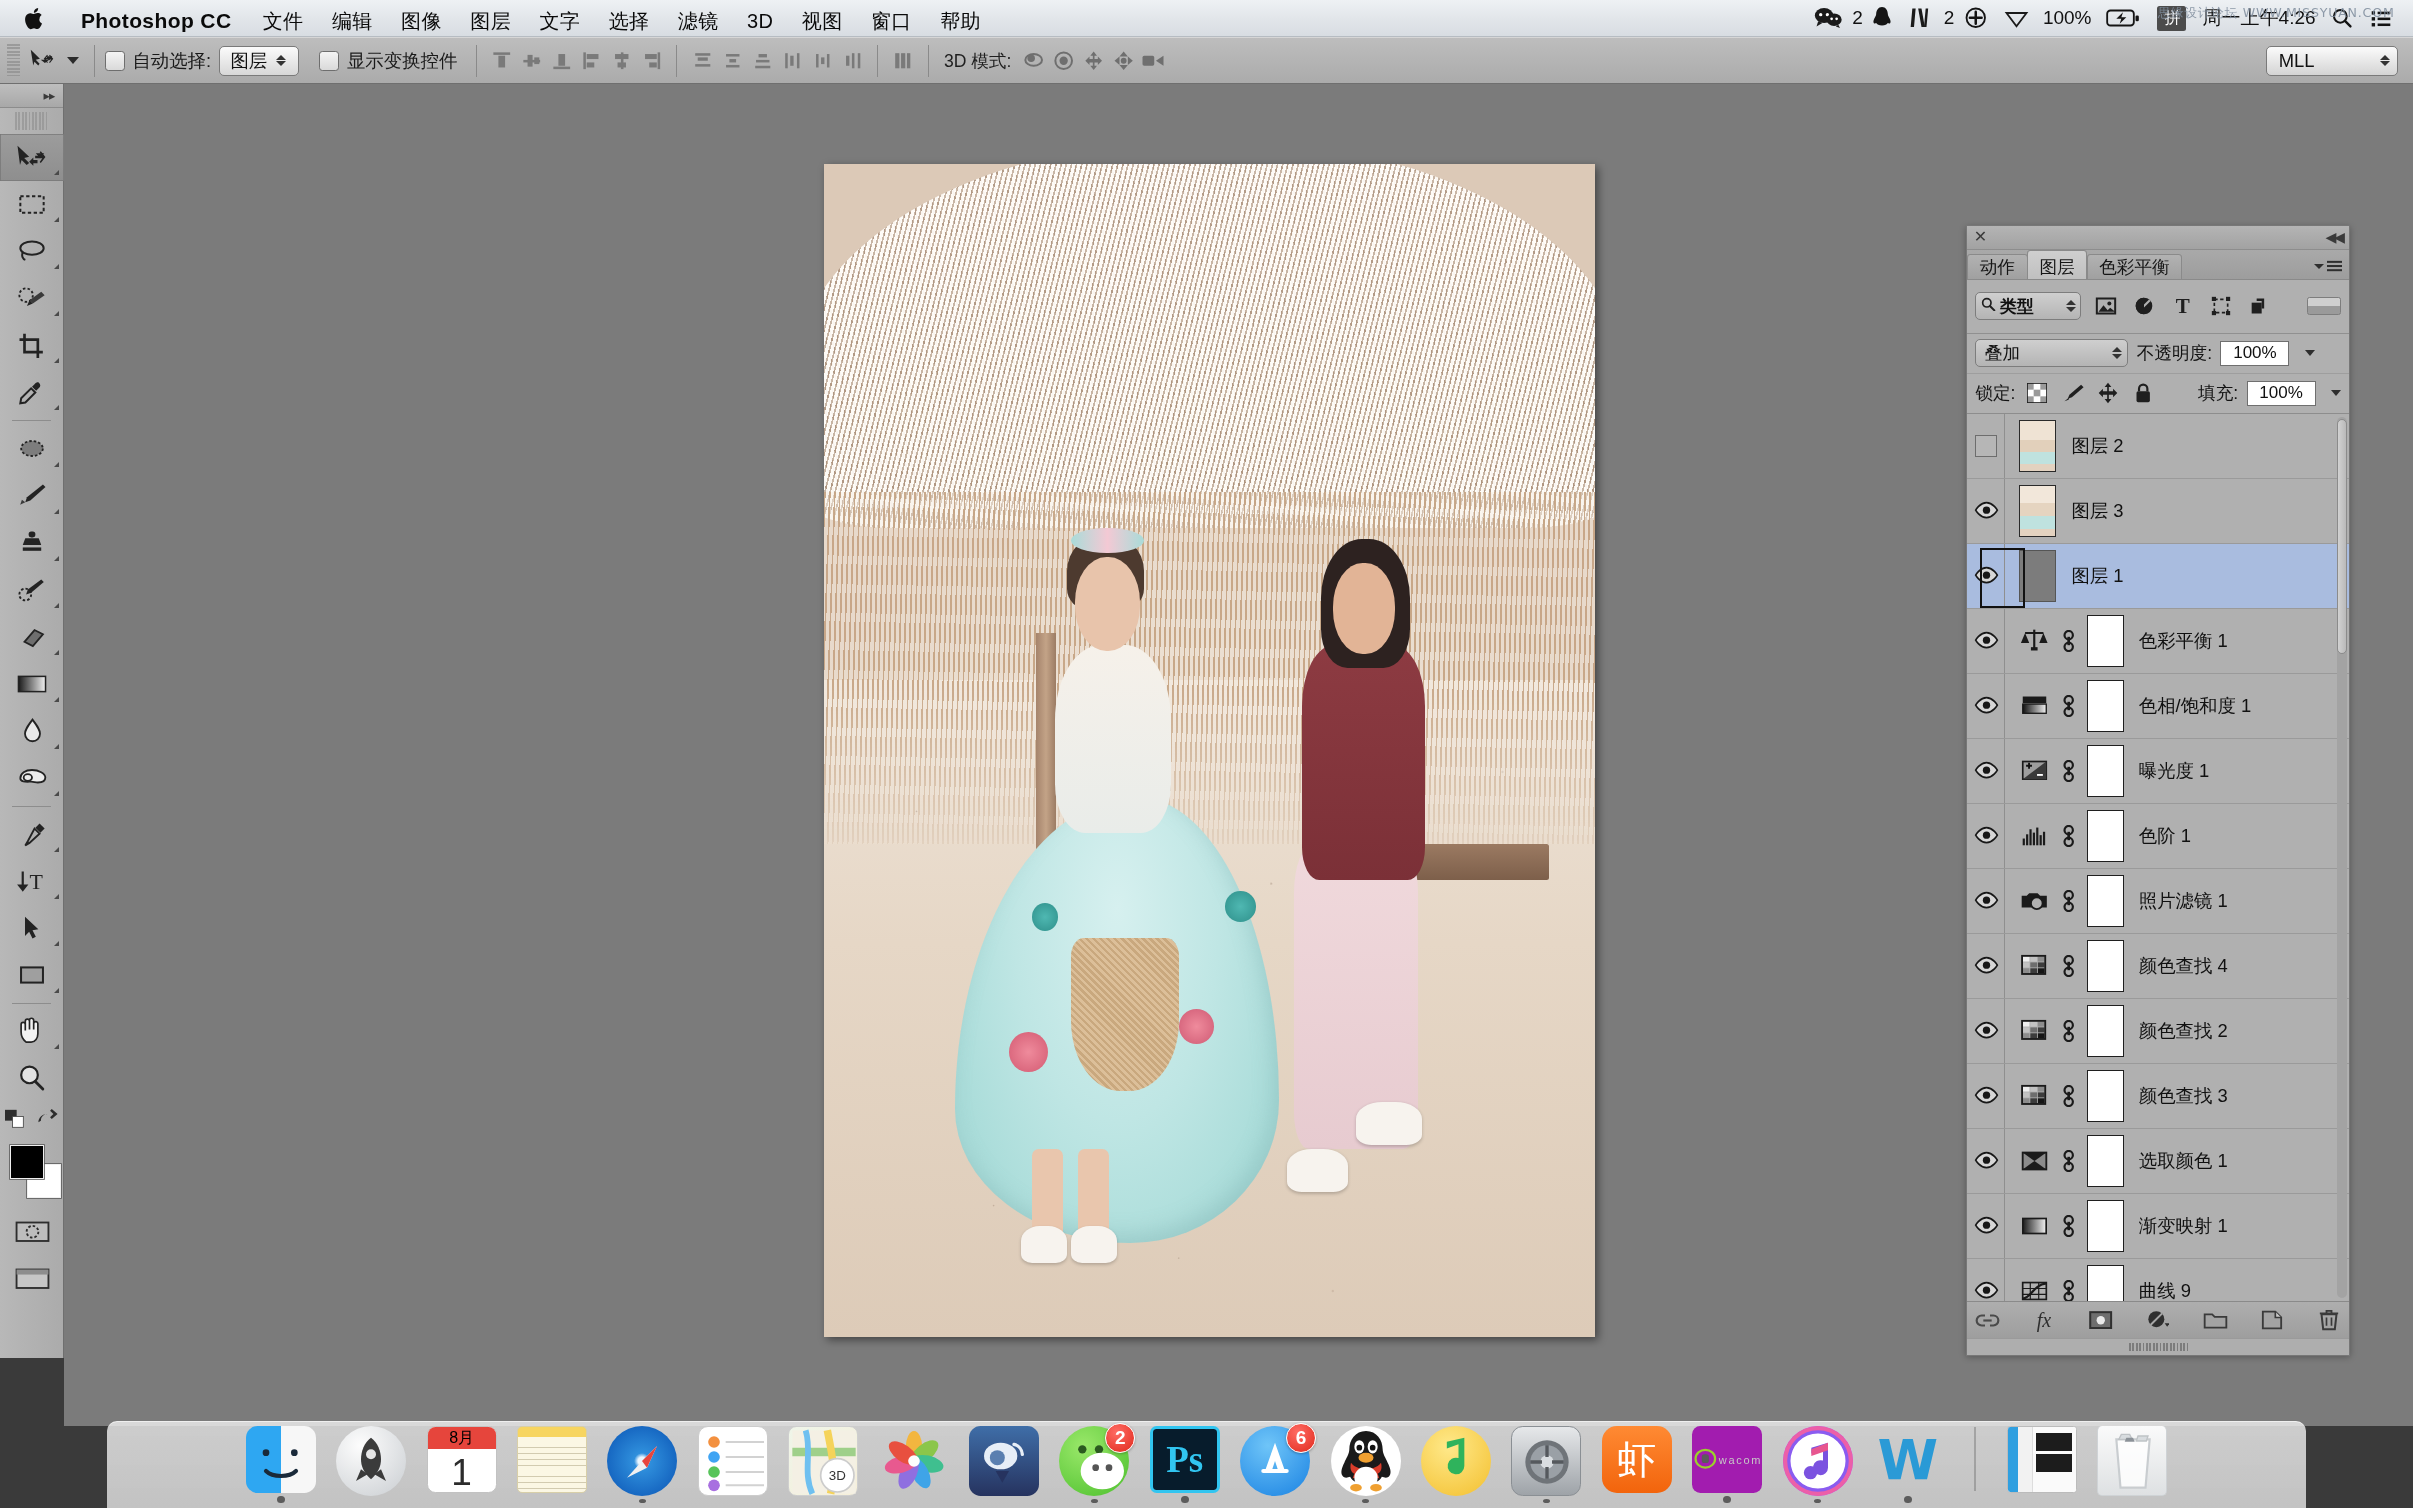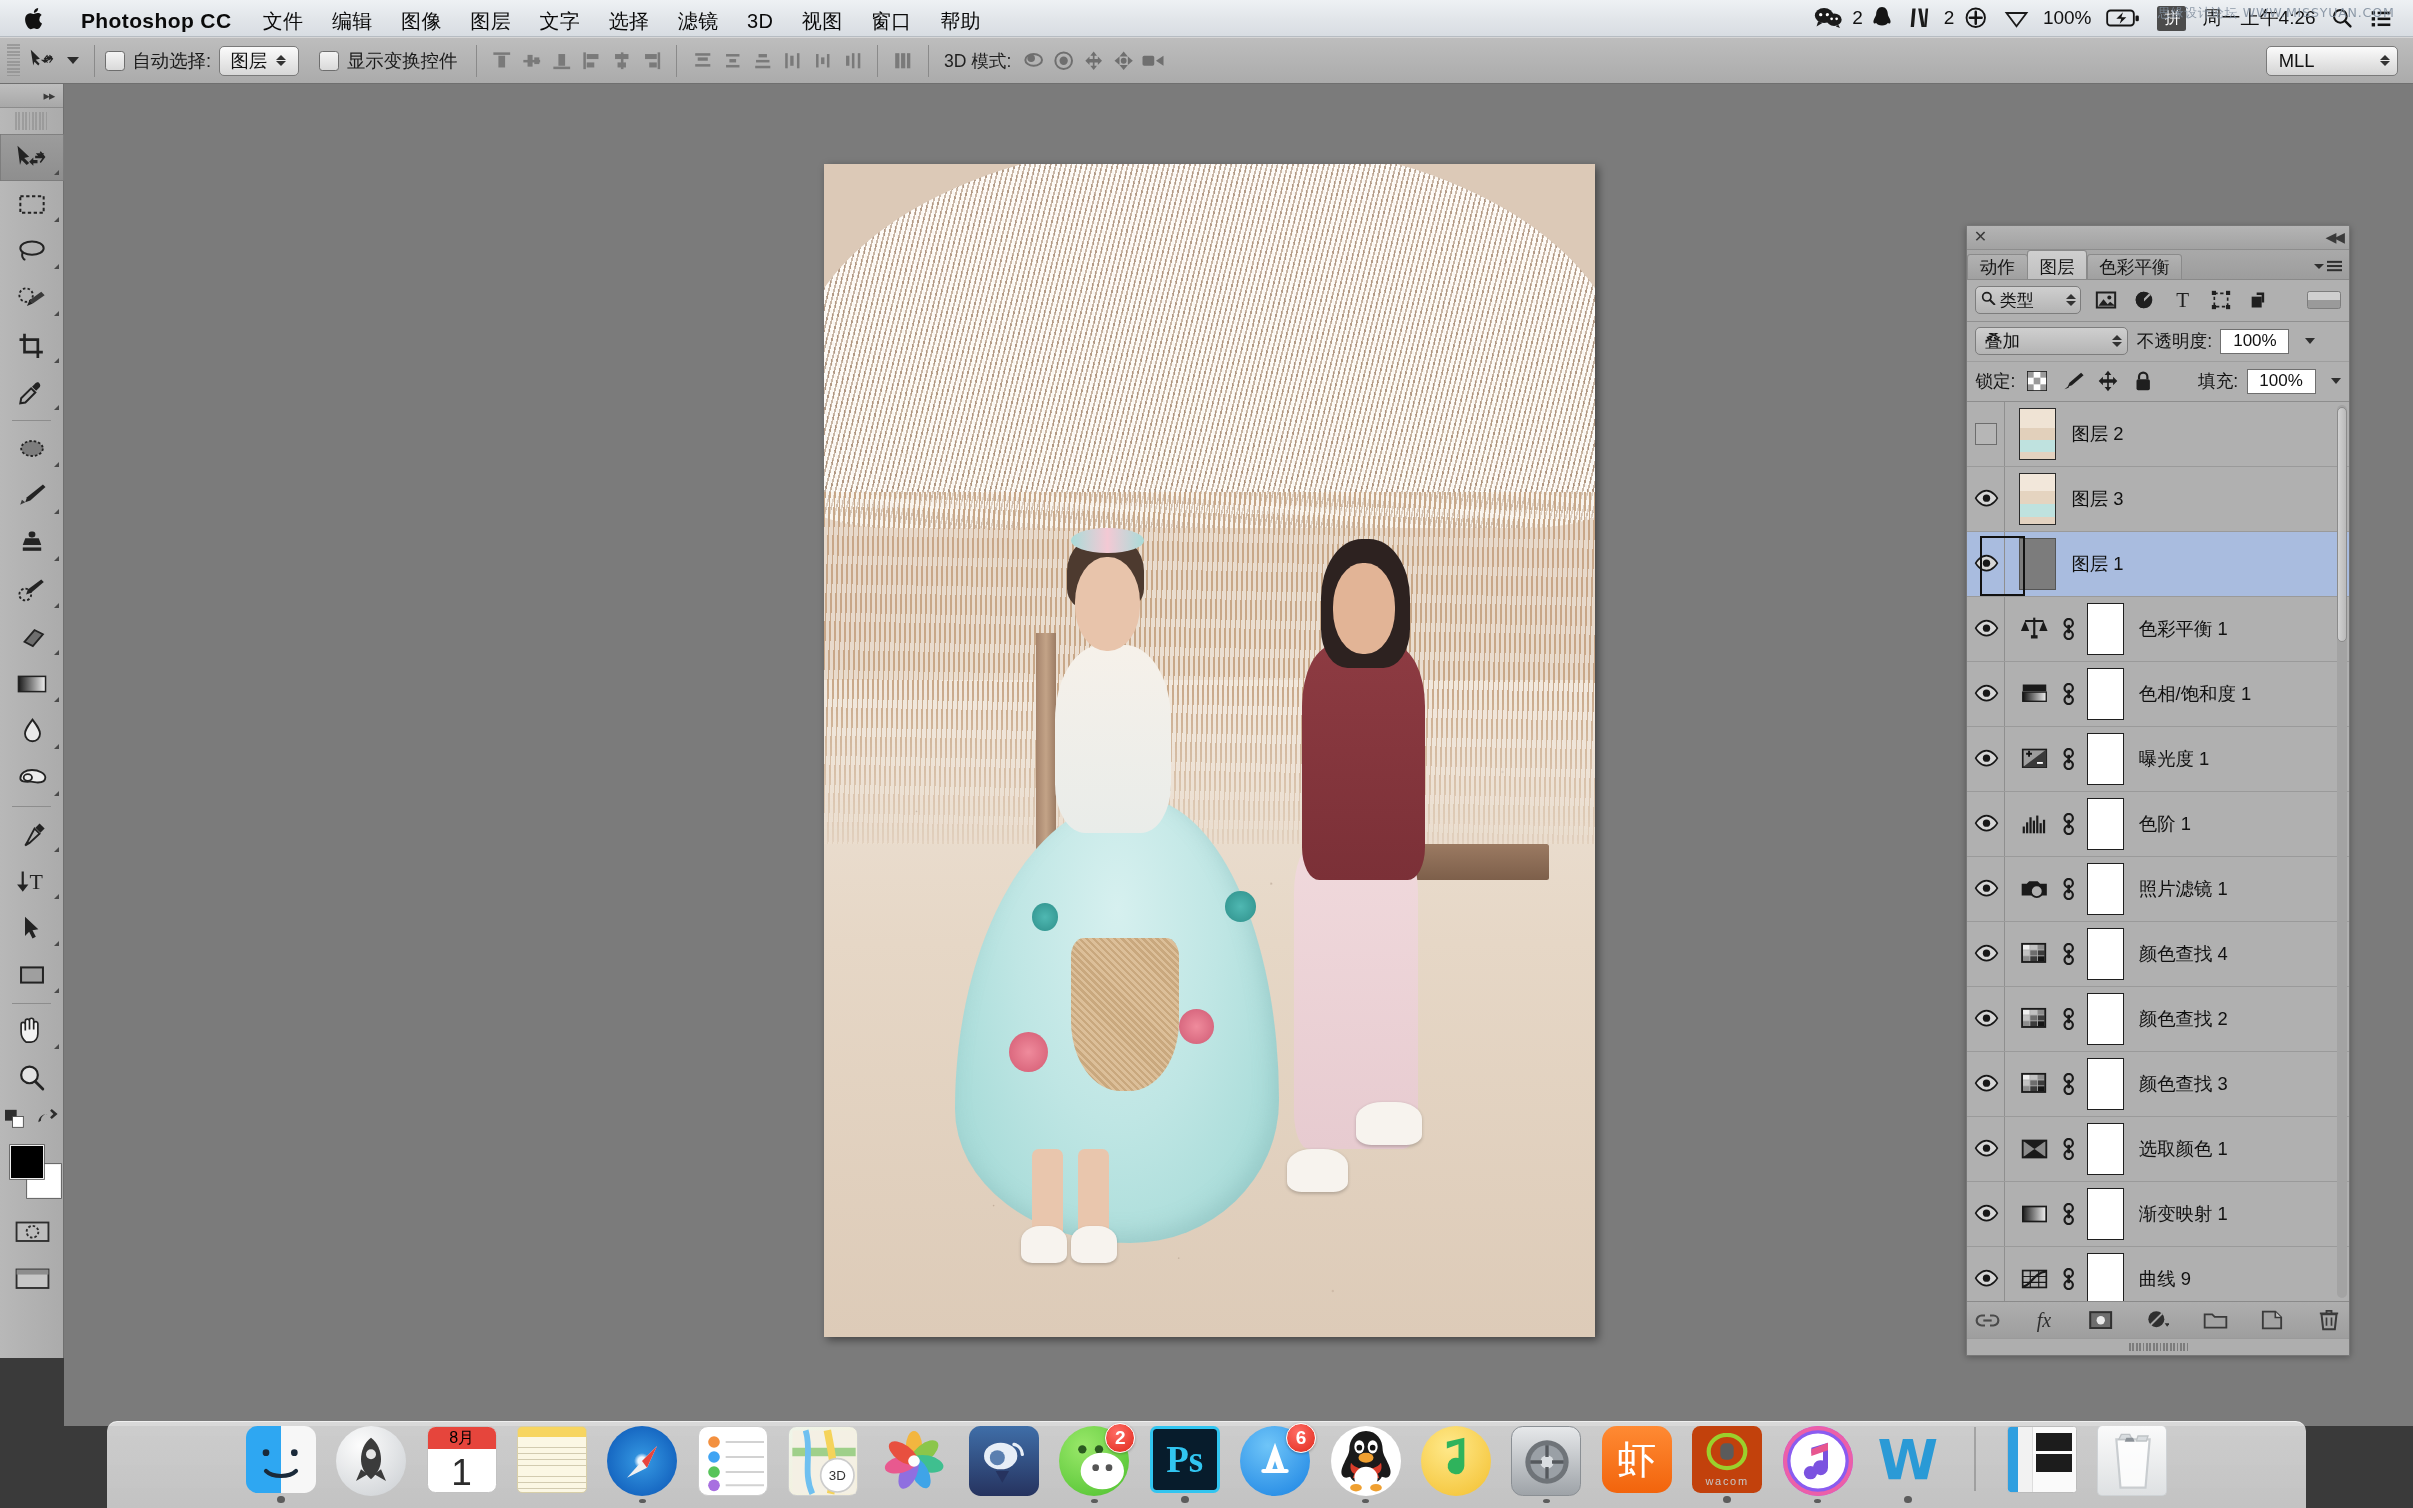--- a/index.html
+++ b/index.html
@@ -190,22 +190,22 @@
   .pn-close{ font-size:16px;color:#3a3a3a; line-height:1; }
   .pn-collapse{ font-size:14.2px;color:#3a3a3a;letter-spacing:-2.5px;}
   .pn-tabs{ height:30px; background:linear-gradient(to bottom,#a9a9a9,#9d9d9d);
      display:flex;align-items:flex-end; border-bottom:0.8px solid #8a8a8a; position:relative;}
   .pn-tab{ height:25px; padding:0 11.7px; display:flex;align-items:flex-end;
      font-size:17.6px;color:#161616; border:0.8px solid #8a8a8a;border-bottom:none;
      background:linear-gradient(to bottom,#b2b2b2,#a0a0a0); margin-right:-0.8px;
      border-radius:3.4px 3.4px 0 0;}
   .pn-tab.active{ background:linear-gradient(to bottom,#cfcfcf,#c0c0c0); height:28.5px; }
   .pn-menu{ position:absolute; right:6.7px; bottom:5px; display:flex;align-items:center;gap:3.4px;}
-  .pn-filter{ height:42px; background:#b0b0b0; border-bottom:0.8px solid #909090;
-     display:flex;align-items:center;padding:0 8.4px; gap:10px;}
+  .pn-filter{ height:54px; background:#b0b0b0; border-bottom:0.8px solid #909090;
+     display:flex;align-items:center;padding:0 8.4px; gap:10px;font-weight:bold;}
   .filter-sel{ width:106px;height:28.5px;border:0.8px solid #7d7d7d;border-radius:5px;
      background:linear-gradient(to bottom,#cfcfcf,#b4b4b4);
      display:flex;align-items:center;justify-content:space-between;padding:0 4.2px 0 5px;
      font-size:17px;color:#111;}
   .filt-ic{ width:28.5px;height:28.5px;display:flex;align-items:center;justify-content:center; }
   .toggle-sw{ width:34px;height:18.4px;border:0.8px solid #7d7d7d;border-radius:2.5px;margin-left:auto;
      background:linear-gradient(to bottom,#cfcfcf 0 50%,#9a9a9a 50% 100%);}
   .pn-blend{ height:40px; background:#b0b0b0; display:flex;align-items:center;padding:0 8.4px; gap:8.4px;
      border-bottom:0.8px solid #9e9e9e;}
   .blend-sel{ width:153px;height:28.5px;border:0.8px solid #7d7d7d;border-radius:5px;
@@ -287,21 +287,21 @@
   .ic-wechat{ border-radius:50%; background:radial-gradient(circle at 35% 30%,#9ae86a,#4bbf2c);}
   .ic-ps{ border-radius:6.7px; background:#071c2c; border:3.4px solid #31c5f0;
      display:flex;align-items:center;justify-content:center; color:#31c5f0;
      font-size:37px;font-weight:bold; font-family:"Liberation Serif",serif;}
   .ic-appstore{ border-radius:50%; background:radial-gradient(circle at 40% 28%,#6fc5f8,#1a82e2);}
   .ic-qq{ border-radius:50%; background:#fff; }
   .ic-music{ border-radius:50%; background:radial-gradient(circle at 40% 30%,#ffe98a,#f3bf2e);}
   .ic-prefs{ border-radius:11.7px; background:linear-gradient(to bottom,#e6e8ea,#9ea3a8); border:0.8px solid #8a8f94;}
   .ic-xia{ border-radius:15px; background:linear-gradient(to bottom,#ff8a33,#f2640c);
      display:flex;align-items:center;justify-content:center;color:#fff;font-size:39px;}
-  .ic-wacom{ border-radius:8.4px; background:#c2410c; display:flex;flex-direction:column;
+  .ic-wacom{ border-radius:8.4px; background:#a21caf; display:flex;flex-direction:row;
      align-items:center;justify-content:center;}
   .ic-itunes{ border-radius:50%; background:#fff;
      box-shadow:inset 0 0 0 4.2px #ec5fa8, inset 0 0 0 7.5px #8a5cf0;}
   .ic-word{ background:transparent; display:flex;align-items:center;justify-content:center;
      color:#2a9ad6; font-size:55px; font-weight:bold; font-family:"DejaVu Sans",sans-serif;}
   .ic-win{ border-radius:3.4px; background:#fff; border:0.8px solid #bbb; overflow:hidden;}
   .ic-trash{ border-radius:5px; background:linear-gradient(to bottom,rgba(255,255,255,.9),rgba(225,228,230,.9));
      border:1.7px solid #cfd3d6; border-top:none;}
 </style>
 </head>

